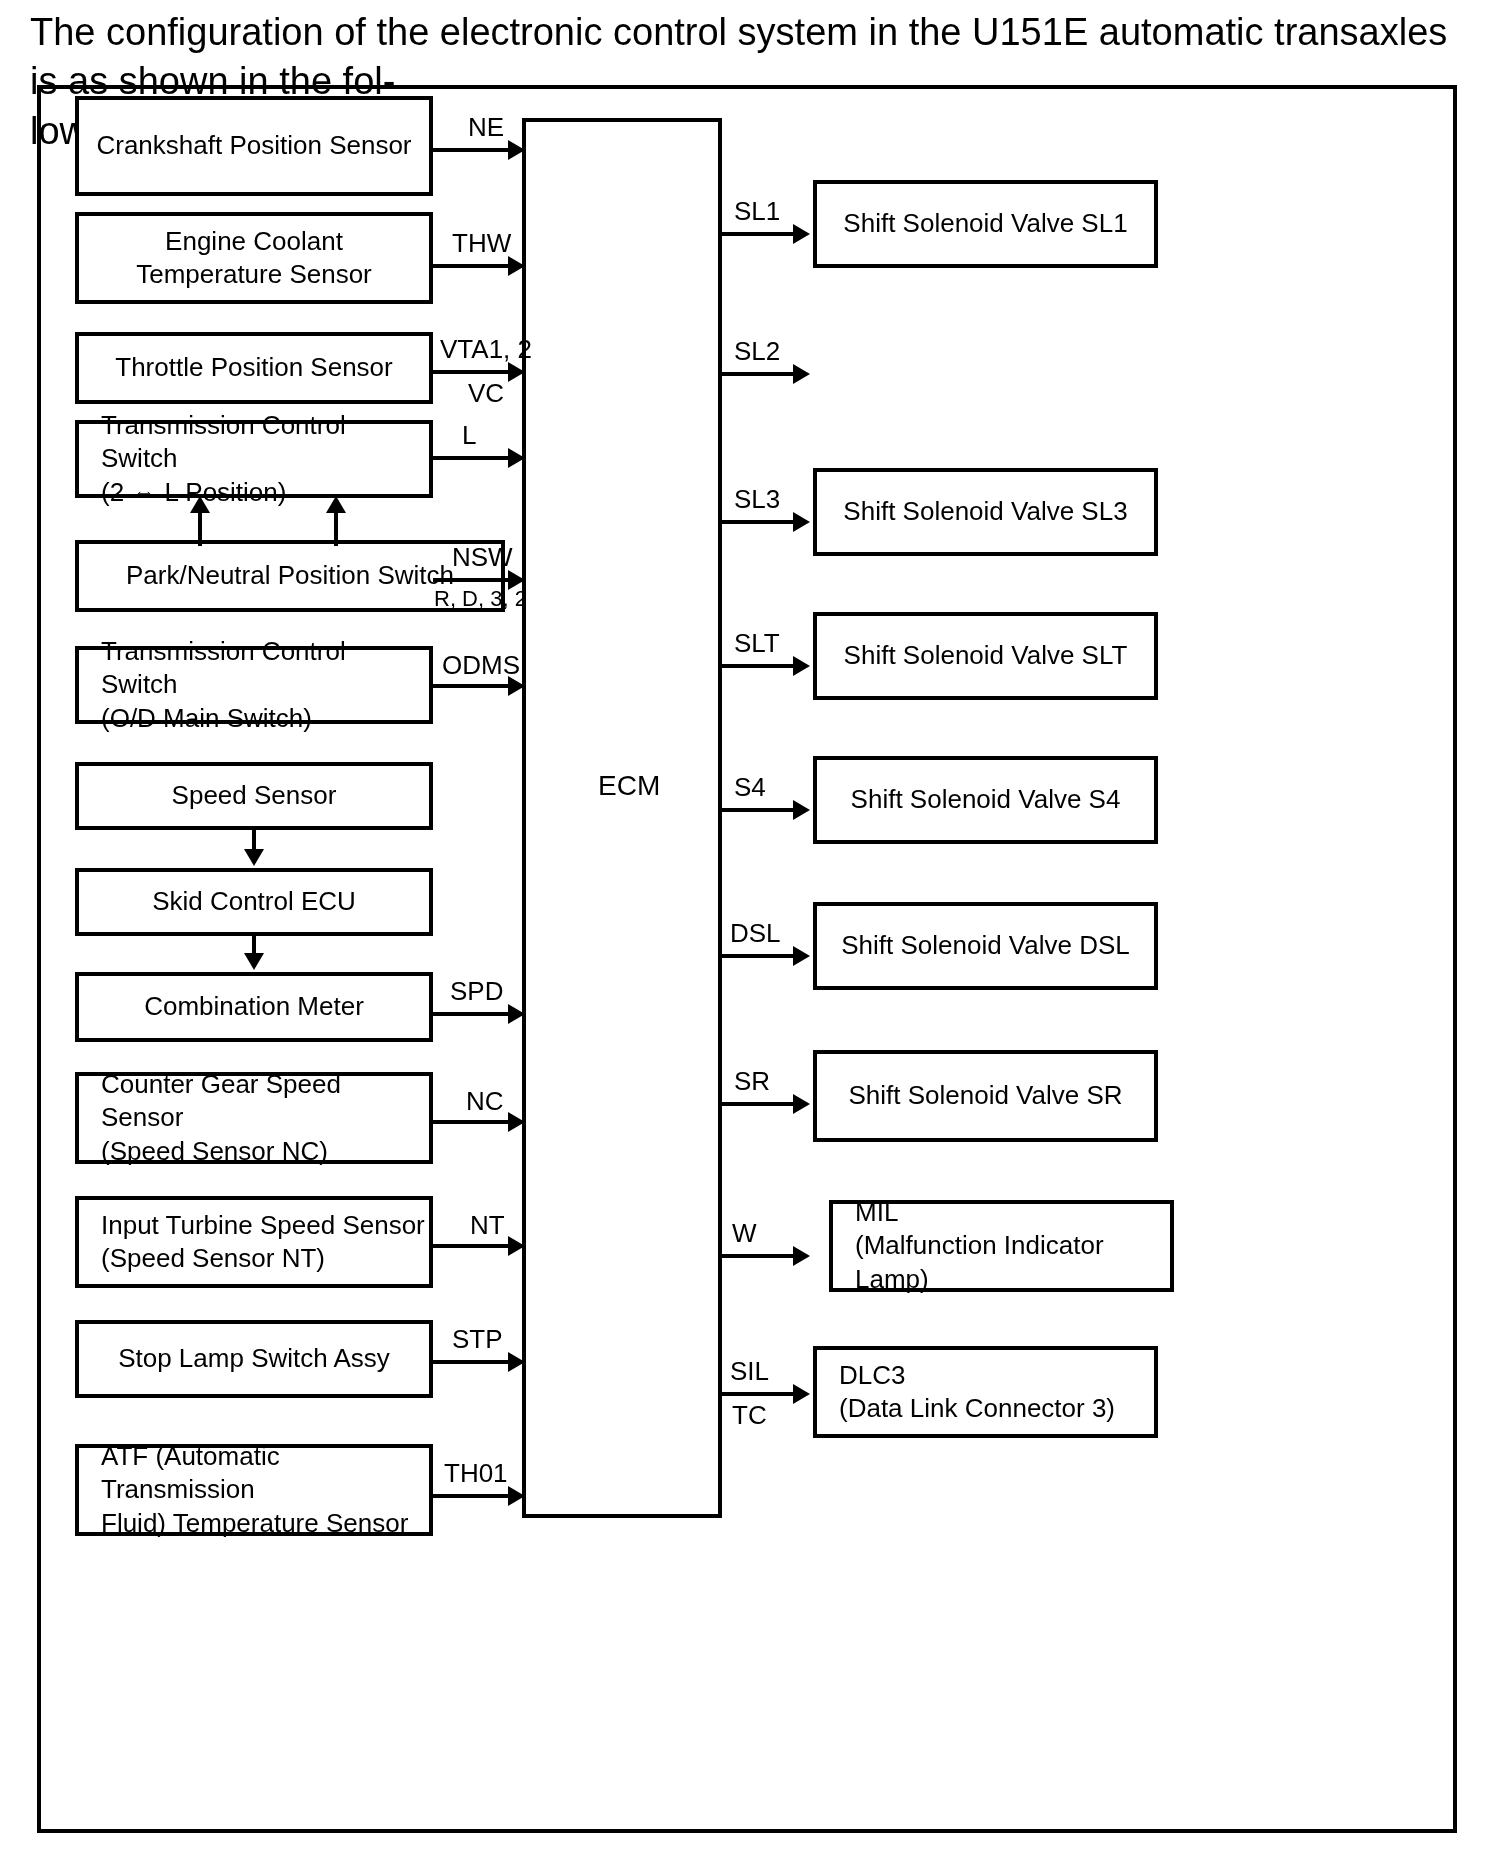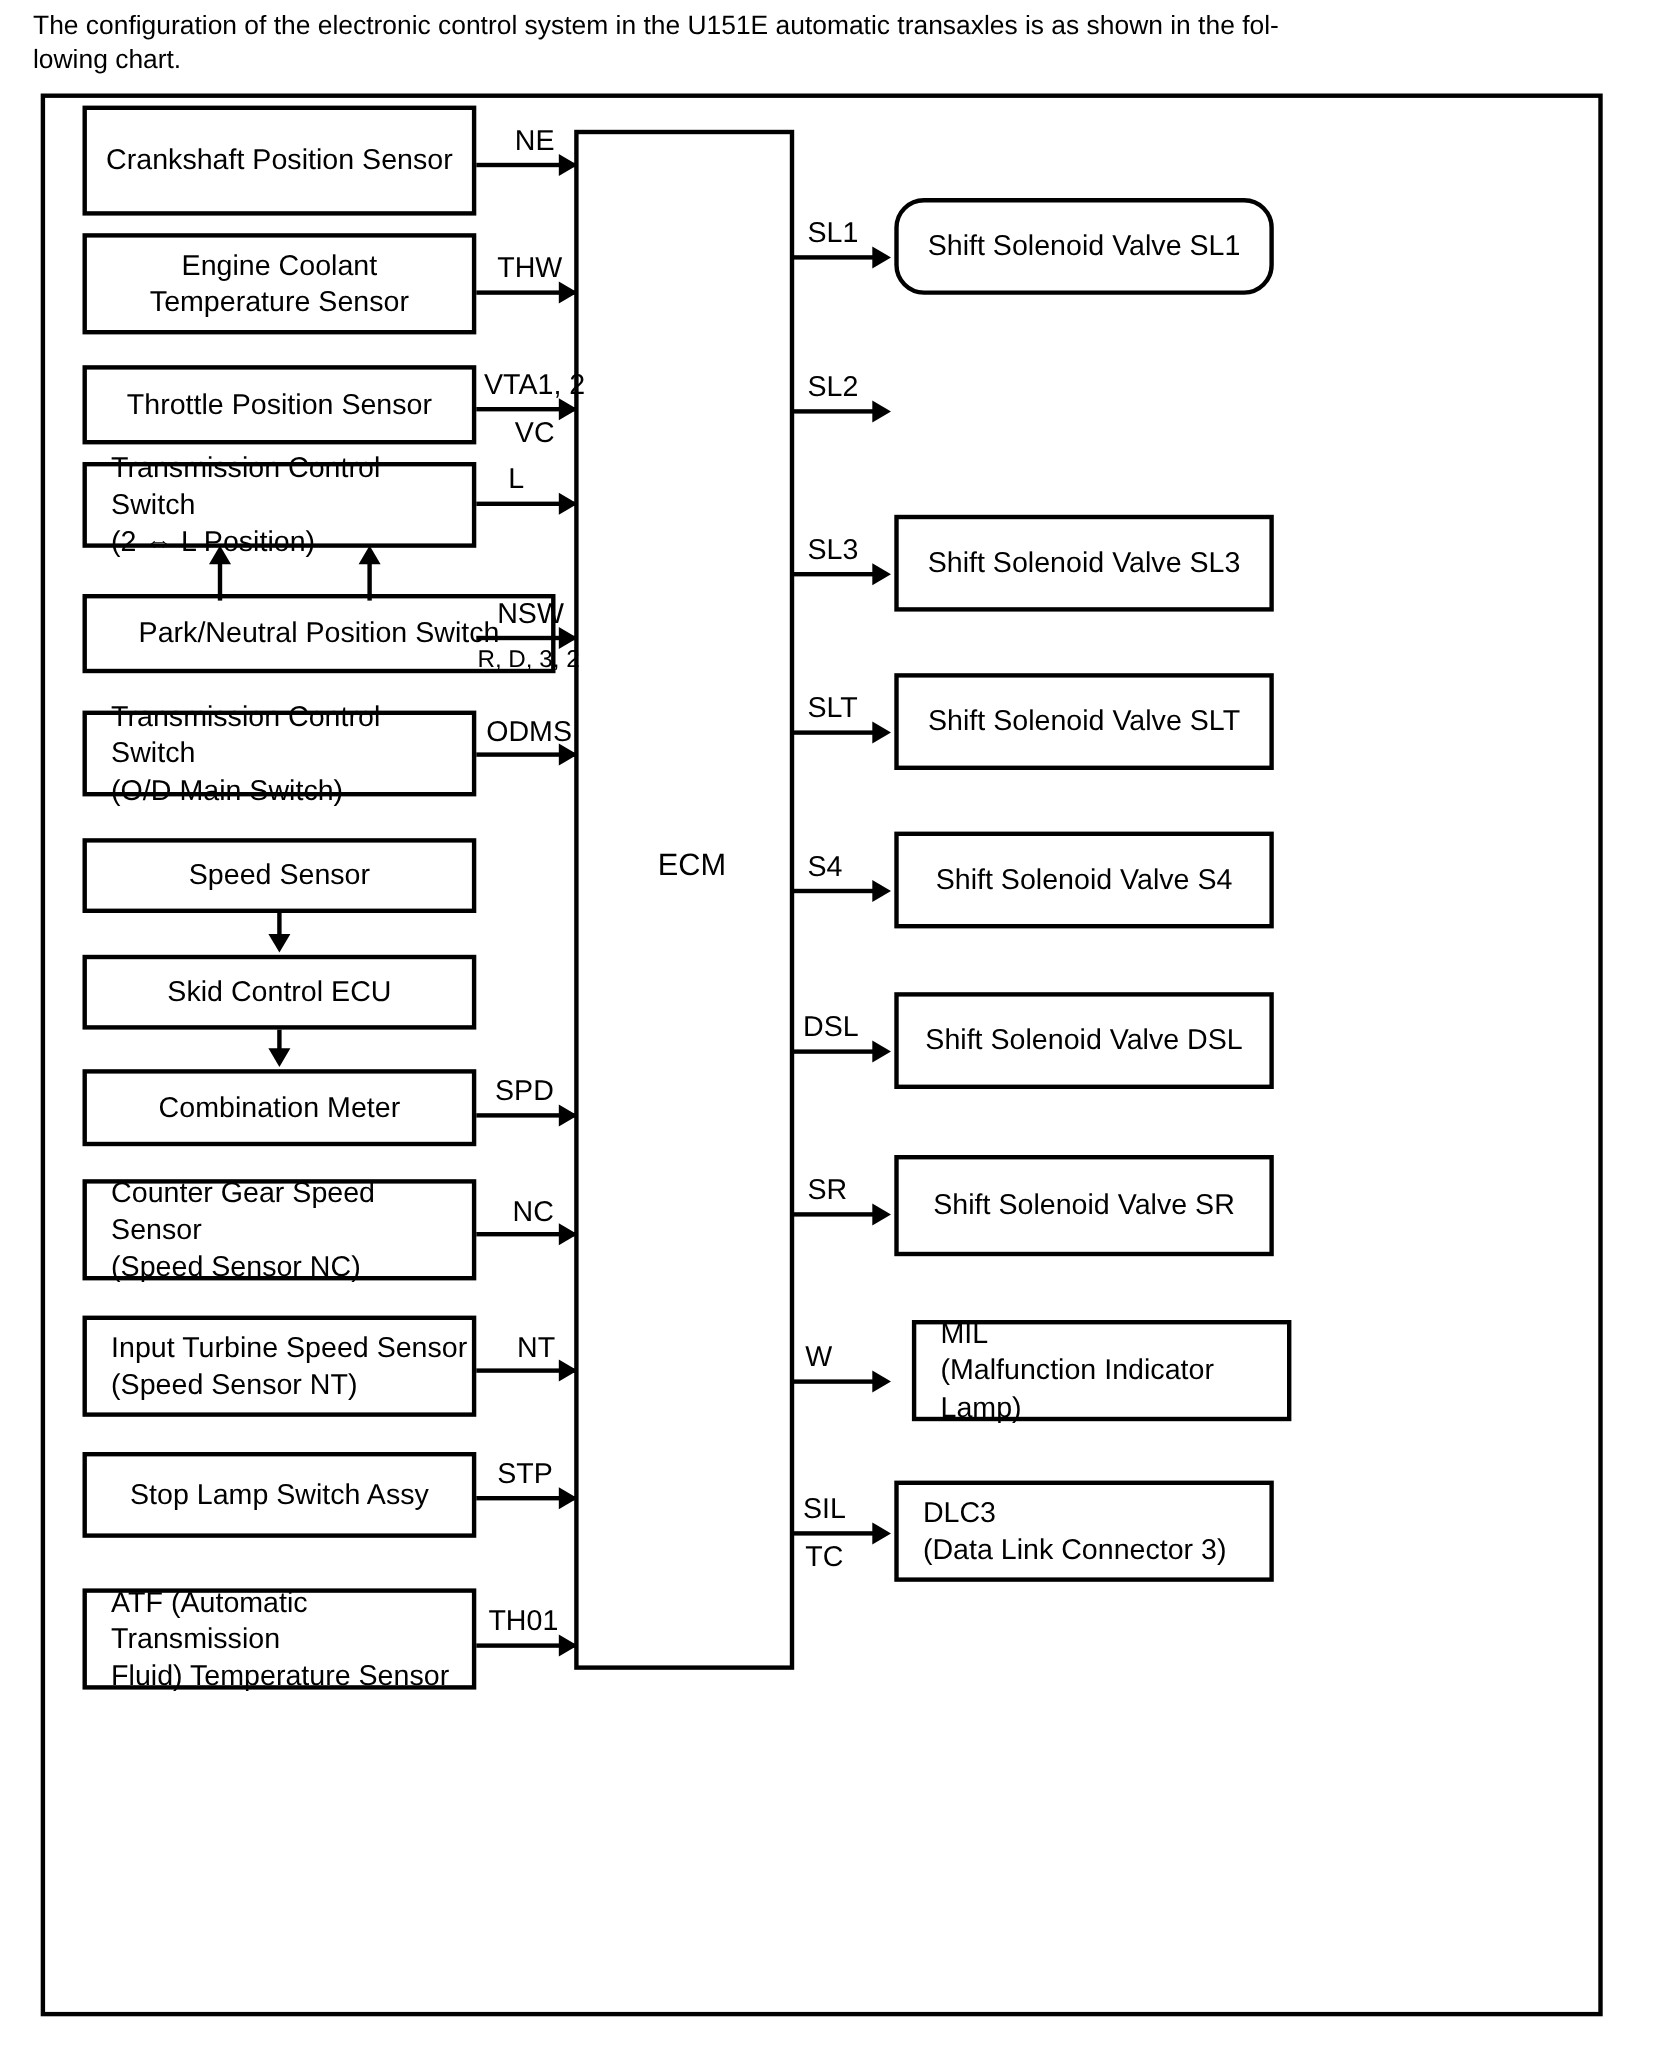--- a/index.html
+++ b/index.html
@@ -1,19 +1,19 @@
 <!DOCTYPE html>
 <html><head>
 <meta charset="utf-8">
 <style>
   html,body{margin:0;padding:0;background:#fff;}
   body{font-family:"Liberation Sans",sans-serif;color:#000;}
   #page{position:relative;width:1504px;height:1868px;overflow:hidden;background:#fff;}
 
-  .intro{position:absolute;left:30px;top:8px;width:1450px;font-size:24px;line-height:1.30;color:#000;}
+  .intro{position:absolute;left:30px;top:8px;width:1450px;font-size:38px;line-height:1.30;color:#000;}
 
   .frame{position:absolute;left:37px;top:85px;width:1420px;height:1748px;border:4px solid #000;box-sizing:border-box;}
 
   .box{position:absolute;box-sizing:border-box;border:4px solid #000;background:#fff;
        display:flex;align-items:center;font-size:26px;line-height:1.28;color:#000;}
   .box.center{justify-content:center;text-align:center;}
   .box.left{justify-content:flex-start;text-align:left;padding-left:22px;}
   .box .tx{display:block;width:100%;}
 
   .ecm{position:absolute;box-sizing:border-box;border:4px solid #000;background:#fff;}
@@ -170,21 +170,21 @@
   <div class="arrow-u" style="left:190px;top:496px;"></div>
   <div class="vline" style="left:334px;top:512px;height:34px;"></div>
   <div class="arrow-u" style="left:326px;top:496px;"></div>
 
   <div class="vline" style="left:252px;top:830px;height:22px;"></div>
   <div class="arrow-d" style="left:244px;top:849px;"></div>
 
   <div class="vline" style="left:252px;top:936px;height:20px;"></div>
   <div class="arrow-d" style="left:244px;top:953px;"></div>
 
-  <div class="box center" style="left:813px;top:180px;width:345px;height:88px;border-radius:27px;">
+  <div class="box center" style="left:813px;top:180px;width:345px;height:88px;">
     <span class="tx"><span>Shift Solenoid Valve SL1</span></span>
   </div>
 
 
   <div class="box center" style="left:813px;top:468px;width:345px;height:88px;">
     <span class="tx"><span>Shift Solenoid Valve SL3</span></span>
   </div>
 
   <div class="box center" style="left:813px;top:612px;width:345px;height:88px;">
     <span class="tx"><span>Shift Solenoid Valve SLT</span></span>

